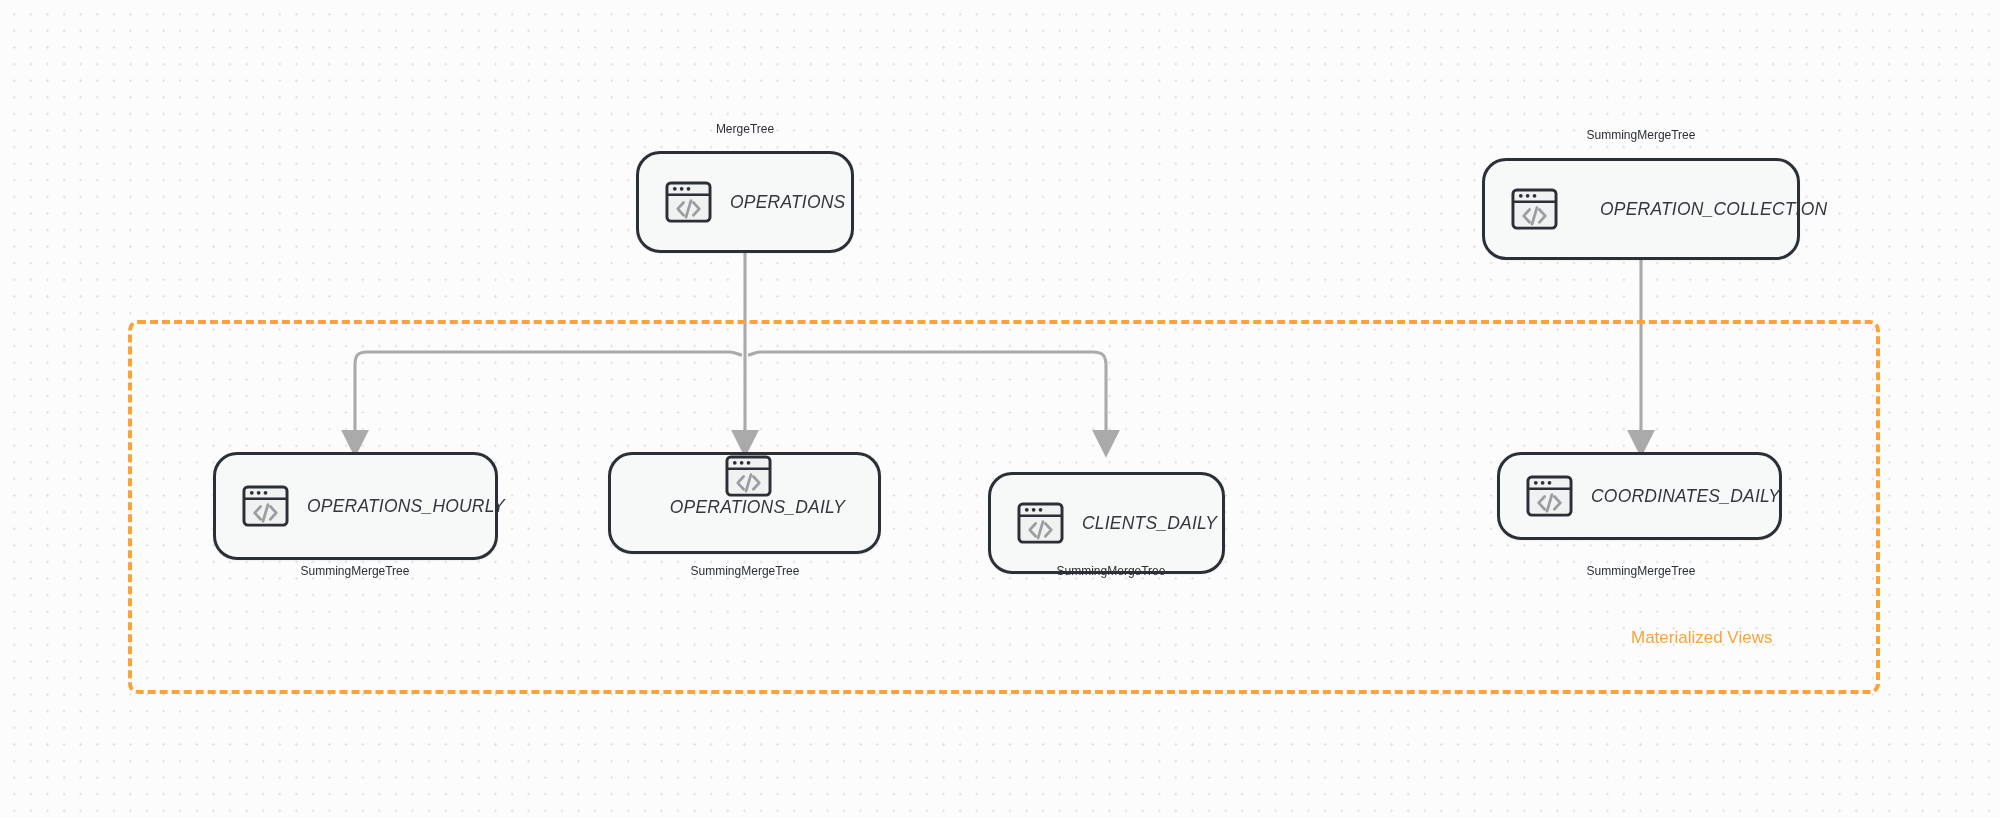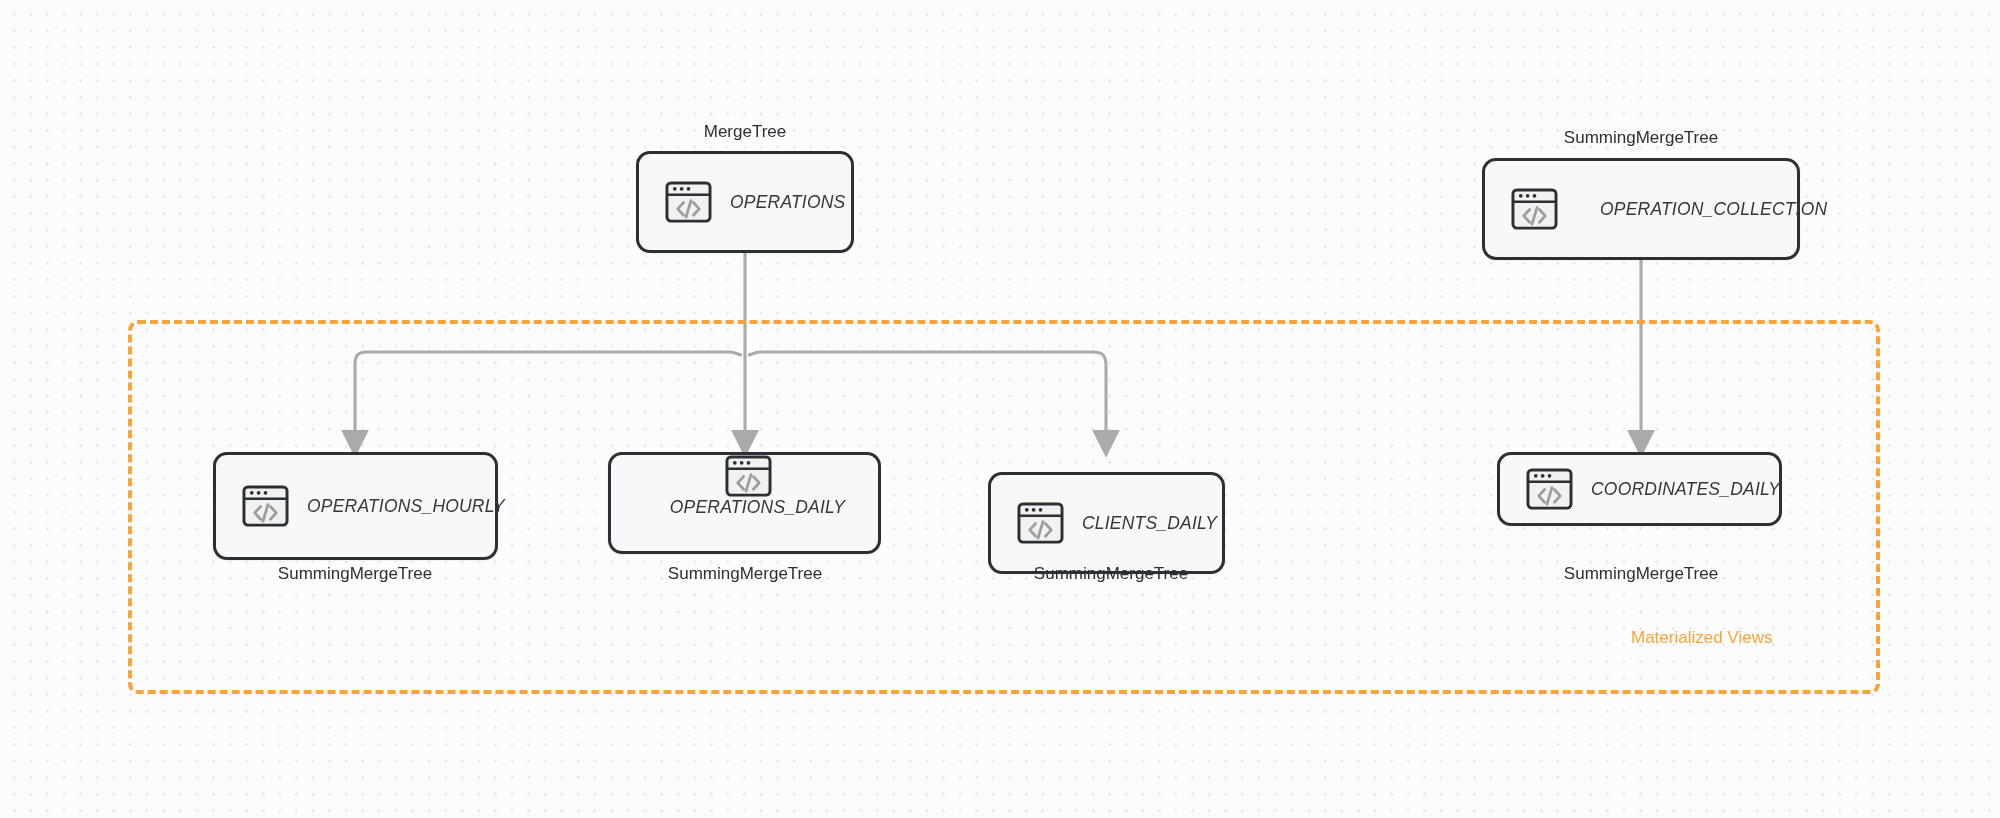--- a/index.html
+++ b/index.html
@@ -42,21 +42,21 @@
     font-family: Liberation Sans, sans-serif;
     white-space: nowrap;
   }
 
   
   .node {
     position: absolute;
     box-sizing: border-box;
     background: #f7f8f8;
     border: 3.2px solid #2b2f36;
-    border-radius: 14px;
+    border-radius: 24px;
     display: flex;
     align-items: center;
     padding-left: 26px;
     box-shadow: 0 1px 2px rgba(0,0,0,0.05);
   }
   .node-icon {
     flex: 0 0 auto;
     width: 47px;
     height: 42px;
     margin-right: 18px;
@@ -66,21 +66,21 @@
     font-style: italic;
     color: #33373d;
     letter-spacing: 0.2px;
     white-space: nowrap;
     font-family: "Liberation Sans", sans-serif;
   }
 
   
   .engine-caption {
     position: absolute;
-    font-size: 17px;
+    font-size: 12px;
     color: #2b2f36;
     white-space: nowrap;
     text-align: center;
     font-family: "Liberation Sans", sans-serif;
   }
 </style>
 </head>
 <body>
 
 <div id="canvas">
@@ -195,21 +195,21 @@
         <circle cx="24" cy="8" r="1.9" fill="#2b2f36"></circle>
         <path d="M19 22 L13 28.5 L19 35" fill="none" stroke="#9a9da1" stroke-width="2.8" stroke-linecap="round" stroke-linejoin="round"></path>
         <path d="M29 22 L35 28.5 L29 35" fill="none" stroke="#9a9da1" stroke-width="2.8" stroke-linecap="round" stroke-linejoin="round"></path>
         <line x1="26.5" y1="20" x2="21.5" y2="37" stroke="#9a9da1" stroke-width="2.8" stroke-linecap="round"></line>
       </svg>
     </span>
     <span class="node-label">CLIENTS_DAILY</span>
   </div>
   <div class="engine-caption" style="left:921px; top:564px; width:380px;">SummingMergeTree</div>
 
-  <div class="node" style="left:1497px; top:452px; width:285px; height:74px;">
+  <div class="node" style="left:1497px; top:452px; width:285px; height:88px;">
     <span class="node-icon">
       <svg viewBox="0 0 48 43" xmlns="http://www.w3.org/2000/svg">
         <rect x="2" y="2" width="44" height="39" rx="4" ry="4" fill="#f0f1f1" stroke="#2b2f36" stroke-width="3"></rect>
         <line x1="2" y1="14" x2="46" y2="14" stroke="#2b2f36" stroke-width="2.6"></line>
         <circle cx="10" cy="8" r="1.9" fill="#2b2f36"></circle>
         <circle cx="17" cy="8" r="1.9" fill="#2b2f36"></circle>
         <circle cx="24" cy="8" r="1.9" fill="#2b2f36"></circle>
         <path d="M19 22 L13 28.5 L19 35" fill="none" stroke="#9a9da1" stroke-width="2.8" stroke-linecap="round" stroke-linejoin="round"></path>
         <path d="M29 22 L35 28.5 L29 35" fill="none" stroke="#9a9da1" stroke-width="2.8" stroke-linecap="round" stroke-linejoin="round"></path>
         <line x1="26.5" y1="20" x2="21.5" y2="37" stroke="#9a9da1" stroke-width="2.8" stroke-linecap="round"></line>

